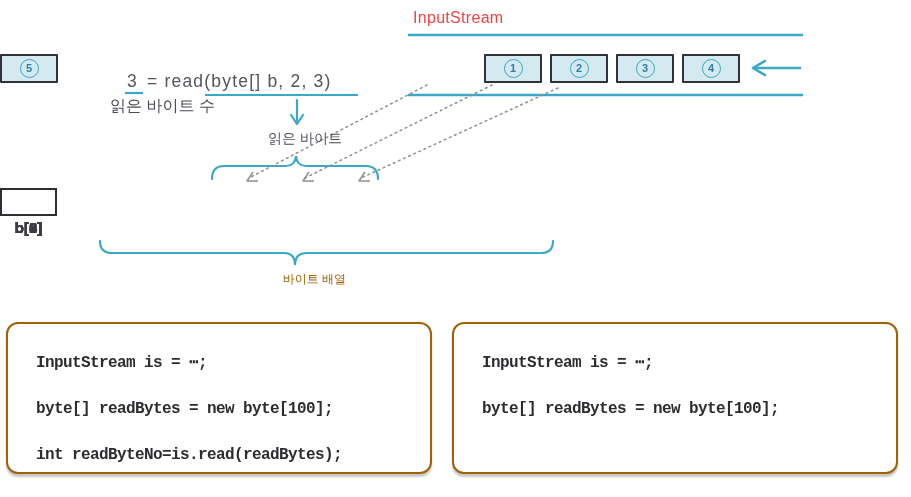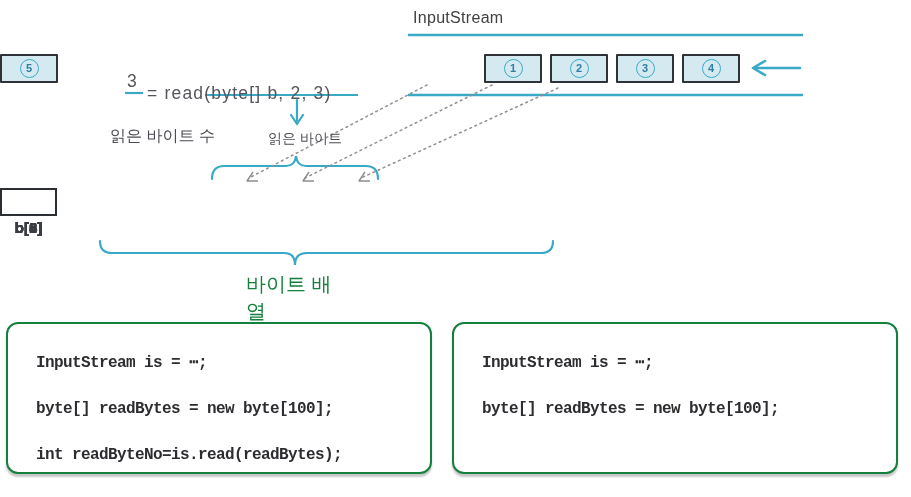--- a/index.html
+++ b/index.html
@@ -3,41 +3,41 @@
 <meta charset="utf-8">
 <style>
   html,body{margin:0;padding:0;background:#ffffff;}
   #stage{
     position:relative;width:911px;height:497px;background:#ffffff;overflow:hidden;
     font-family:"Liberation Sans",sans-serif;color:#4a4a52;
   }
   #stage .abs{position:absolute;}
   svg.overlay{position:absolute;left:0;top:0;width:911px;height:497px;pointer-events:none;}
 
-  .stream-title{left:413px;top:9px;font-size:16px;color:#404040;letter-spacing:.3px;}
+  .stream-title{left:413px;top:9px;font-size:16px;color:#ef4444;letter-spacing:.3px;}
   .sbox{
     position:absolute;top:54px;width:58px;height:29px;box-sizing:border-box;
     background:#d5e9f0;border:2.5px solid #2f3337;border-radius:1px;
     display:flex;align-items:center;justify-content:center;
   }
   .sbox:nth-of-type(1){left:418px;}
   .sbox:nth-of-type(2){left:484px;}
   .sbox:nth-of-type(3){left:550px;}
   .sbox:nth-of-type(4){left:616px;}
   .sbox:nth-of-type(5){left:682px;}
   .cnum{
     display:inline-flex;align-items:center;justify-content:center;
     width:17px;height:17px;border:1.7px solid #3aa9c6;border-radius:50%;
     font-size:11px;font-weight:bold;color:#2c7fa6;line-height:1;background:transparent;
   }
   .cnum:empty{display:none;}
 
   .eq-result{left:127px;top:71px;font-size:17.5px;color:#55555c;}
-  .eq-rest{left:147px;top:71px;font-size:17.5px;color:#55555c;letter-spacing:1.2px;margin-top:12px;}
-  .lbl-result{left:110px;top:96px;font-size:16px;color:#4a4a52;margin-top:30px;}
+  .eq-rest{left:147px;top:71px;font-size:17.5px;color:#55555c;letter-spacing:1.2px;}
+  .lbl-result{left:110px;top:96px;font-size:16px;color:#4a4a52;}
   .lbl-bytes{left:250px;top:130px;width:92px;text-align:right;font-size:14px;color:#4a4a52;}
 
   .acell{
     position:absolute;top:188px;width:57px;height:28px;box-sizing:border-box;
     background:#ffffff;border:2.2px solid #2b2f33;
     display:flex;align-items:center;justify-content:center;
   }
   .acell.hl{background:#d5e9f0;}
   .acell:nth-of-type(1){left:100px;}
   .acell:nth-of-type(2){left:155px;}
@@ -52,25 +52,25 @@
     font-size:15px;color:#3c3c44;font-weight:bold;
   }
   .alabel:nth-of-type(1){left:100px;}
   .alabel:nth-of-type(2){left:155px;}
   .alabel:nth-of-type(3){left:210px;}
   .alabel:nth-of-type(4){left:265px;}
   .alabel:nth-of-type(5){left:320px;}
   .alabel:nth-of-type(6){left:375px;}
   .alabel:nth-of-type(7){left:430px;}
   .alabel:nth-of-type(8){left:485px;}
-  .array-caption{left:246px;top:271px;width:100px;text-align:left;font-size:20px;color:#15803d;}
+  .array-caption{left:246px;top:271px;width:100px;text-align:right;font-size:12px;color:#a16207;}
 
   .codebox{
     position:absolute;top:322px;height:152px;box-sizing:border-box;
-    background:#ffffff;border:2px solid #15803d;border-radius:12px;
+    background:#ffffff;border:2px solid #a16207;border-radius:12px;
     box-shadow:0 3px 2px rgba(0,0,0,.22);
     padding:16px 16px 0 28px;
   }
   .codebox.left{left:6px;width:426px;}
   .codebox.right{left:452px;width:446px;}
   .codeline{
     font-family:"Liberation Mono","DejaVu Sans Mono",monospace;
     font-size:16px;font-weight:bold;color:#2d2d31;letter-spacing:-.6px;
     line-height:46px;white-space:pre;
   }

